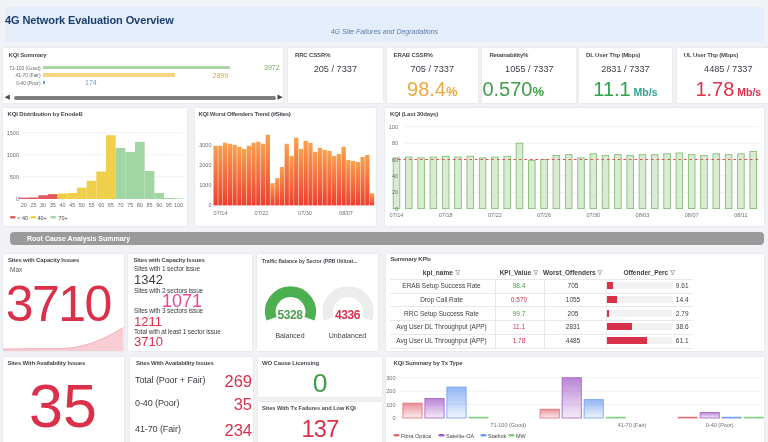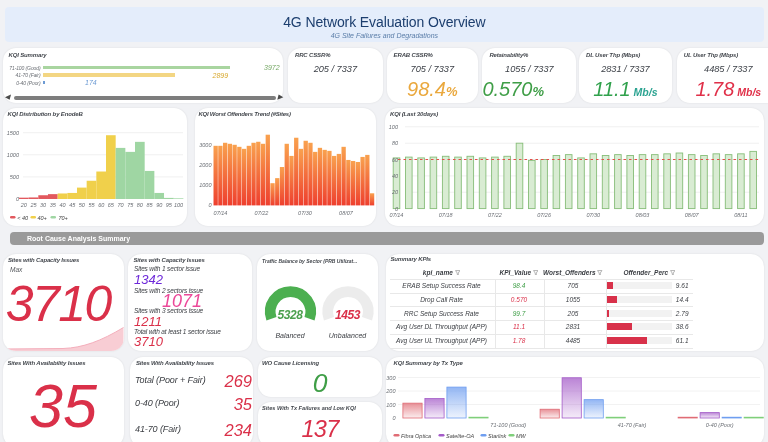--- a/index.html
+++ b/index.html
@@ -1,21 +1,21 @@
 <!DOCTYPE html>
 <html><head><meta charset="utf-8"><style>
 *{margin:0;padding:0;box-sizing:border-box;}
 html,body{width:768px;height:442px;overflow:hidden;}
 body{font-family:"Liberation Sans",sans-serif;background:#f1f2f5;position:relative;}
-.card{position:absolute;background:#fff;border-radius:13px;box-shadow:0 0 2px rgba(0,0,0,0.10);font-style:italic;}
+.card{position:absolute;background:#fff;border-radius:0;box-shadow:0 0 2px rgba(0,0,0,0.10);}
 .abs{position:absolute;}
 .ct{position:absolute;font-weight:bold;color:#45494f;white-space:nowrap;font-size:6px;letter-spacing:-0.15px;}
 </style></head><body>
 <div class="abs" style="left:5px;top:7px;width:758.7px;height:34.8px;background:#e4edfb;border-radius:4px;">
-<div style="text-align:center;font-weight:normal;font-size:14px;color:#1c3e6e;padding-top:7px;letter-spacing:-0.1px;">4G Network Evaluation Overview</div>
+<div style="text-align:left;font-weight:bold;font-size:11px;color:#1c3e6e;padding-top:7px;letter-spacing:-0.1px;">4G Network Evaluation Overview</div>
 <div style="text-align:center;font-style:italic;font-size:7px;color:#5a7da8;padding-top:1.5px;">4G Site Failures and Degradations</div>
 </div>
 <div class="card" style="left:2.5px;top:47.5px;width:280.5px;height:55.5px;">
     <div class="ct" style="left:6px;top:4.5px;">KQI Summary</div>
     <div class="abs" style="left:0;top:17.1px;width:38px;text-align:right;font-size:5px;color:#6b6f75;white-space:nowrap;letter-spacing:-0.1px;">71-100 (Good)</div>
     <div class="abs" style="left:40.5px;top:18.1px;width:186.8px;height:3.8px;background:#a9d5a0;"></div>
     <div class="abs" style="left:261.5px;top:16.6px;font-size:7px;color:#76a865;">3972</div>
     <div class="abs" style="left:0;top:24.6px;width:38px;text-align:right;font-size:5px;color:#6b6f75;white-space:nowrap;letter-spacing:-0.1px;">41-70 (Fair)</div>
     <div class="abs" style="left:40.5px;top:25.6px;width:132.2px;height:3.8px;background:#f3d683;"></div>
     <div class="abs" style="left:210px;top:24.1px;font-size:7px;color:#d8a92f;">2899</div>
@@ -218,36 +218,36 @@
 <path d="M0,95 L60,94.5 C80,93.8 98,87 120.5,73.5 L120.5,97 L0,97 Z" fill="#f8cdd4"></path>
 <path d="M0,95 L60,94.5 C80,93.8 98,87 120.5,73.5" fill="none" stroke="#f3aebb" stroke-width="1"></path>
 </svg>
 <div class="ct" style="left:5px;top:3px;">Sites with Capacity Issues</div>
 <div class="abs" style="left:7px;top:12px;font-size:6.5px;color:#55585c;">Max</div>
 <div class="abs" style="left:-5px;top:25px;width:100%;text-align:center;font-size:50px;line-height:50px;color:#da3049;letter-spacing:-1.5px;">3710</div>
 </div>
 <div class="card" style="left:127.5px;top:254px;width:124px;height:97px;">
     <div class="ct" style="left:6px;top:3px;">Sites with Capacity Issues</div>
     <div class="abs" style="left:6.5px;top:11px;font-size:6.5px;color:#3a3d42;white-space:nowrap;letter-spacing:-0.15px;">Sites with 1 sector issue</div>
-    <div class="abs" style="left:6.5px;top:19.5px;font-size:13px;line-height:12px;color:#6d28d9;">1342</div>
+    <div class="abs" style="left:6.5px;top:19.5px;font-size:13px;line-height:12px;color:#404040;">1342</div>
     <div class="abs" style="left:6.5px;top:32.5px;font-size:6.5px;color:#3a3d42;white-space:nowrap;letter-spacing:-0.15px;">Sites with 2 sectors issue</div>
     <div class="abs" style="left:6.5px;top:41px;font-size:18px;line-height:12px;color:#ec4899;margin-left:28px;">1071</div>
     <div class="abs" style="left:6.5px;top:53px;font-size:6.5px;color:#3a3d42;white-space:nowrap;letter-spacing:-0.15px;">Sites with 3 sectors issue</div>
     <div class="abs" style="left:6.5px;top:61.5px;font-size:13px;line-height:12px;color:#da3049;">1211</div>
     <div class="abs" style="left:6.5px;top:73.5px;font-size:6.5px;color:#3a3d42;white-space:nowrap;letter-spacing:-0.15px;">Total with at least 1 sector issue</div>
     <div class="abs" style="left:6.5px;top:82px;font-size:13px;line-height:12px;color:#da3049;">3710</div>
   </div>
 <div class="card" style="left:256.5px;top:254px;width:121px;height:97px;">
     <div class="ct" style="left:5.5px;top:3.5px;font-size:5px;letter-spacing:0;">Traffic Balance by Sector (PRB Utilizat...</div>
     <svg class="abs" style="left:0;top:0;" width="121" height="97">
       <path d="M 14.47 64.73 A 20.25 20.25 0 1 1 52.53 64.73" stroke="#4caf50" stroke-width="10.7" fill="none"></path>
       <path d="M 71.97 64.73 A 20.25 20.25 0 1 1 110.03 64.73" stroke="#ececec" stroke-width="10.7" fill="none"></path>
     </svg>
     <div class="abs" style="left:13.5px;top:54px;width:40px;text-align:center;font-size:12px;font-weight:bold;color:#4ca04e;letter-spacing:-0.4px;">5328</div>
-    <div class="abs" style="left:71px;top:54px;width:40px;text-align:center;font-size:12px;font-weight:bold;color:#da3049;letter-spacing:-0.4px;">1453</div>
+    <div class="abs" style="left:71px;top:54px;width:40px;text-align:center;font-size:12px;font-weight:bold;color:#da3049;letter-spacing:-0.4px;">4336</div>
     <div class="abs" style="left:13.5px;top:78px;width:40px;text-align:center;font-size:7px;color:#3a3d42;">Balanced</div>
     <div class="abs" style="left:69px;top:78px;width:44px;text-align:center;font-size:7px;color:#3a3d42;">Unbalanced</div>
   </div>
 <div class="card" style="left:385.5px;top:254px;width:378.5px;height:97px;">
     <div class="ct" style="left:5px;top:1.5px;">Summary KPIs</div>
     <div class="abs" style="left:1px;top:14.5px;width:110px;text-align:center;font-size:6.5px;font-weight:bold;color:#3a3d42;white-space:nowrap;">kpi_name <svg width="5.5" height="5.5" viewBox="0 0 10 10" style="vertical-align:-0.5px;">
         <path d="M1 1 H9 L6 5.5 V9 L4 8 V5.5 Z" fill="none" stroke="#999" stroke-width="1.3"></path>
       </svg></div>
     <div class="abs" style="left:78.5px;top:14.5px;width:110px;text-align:center;font-size:6.5px;font-weight:bold;color:#3a3d42;white-space:nowrap;">KPI_Value <svg width="5.5" height="5.5" viewBox="0 0 10 10" style="vertical-align:-0.5px;">
         <path d="M1 1 H9 L6 5.5 V9 L4 8 V5.5 Z" fill="none" stroke="#999" stroke-width="1.3"></path>

